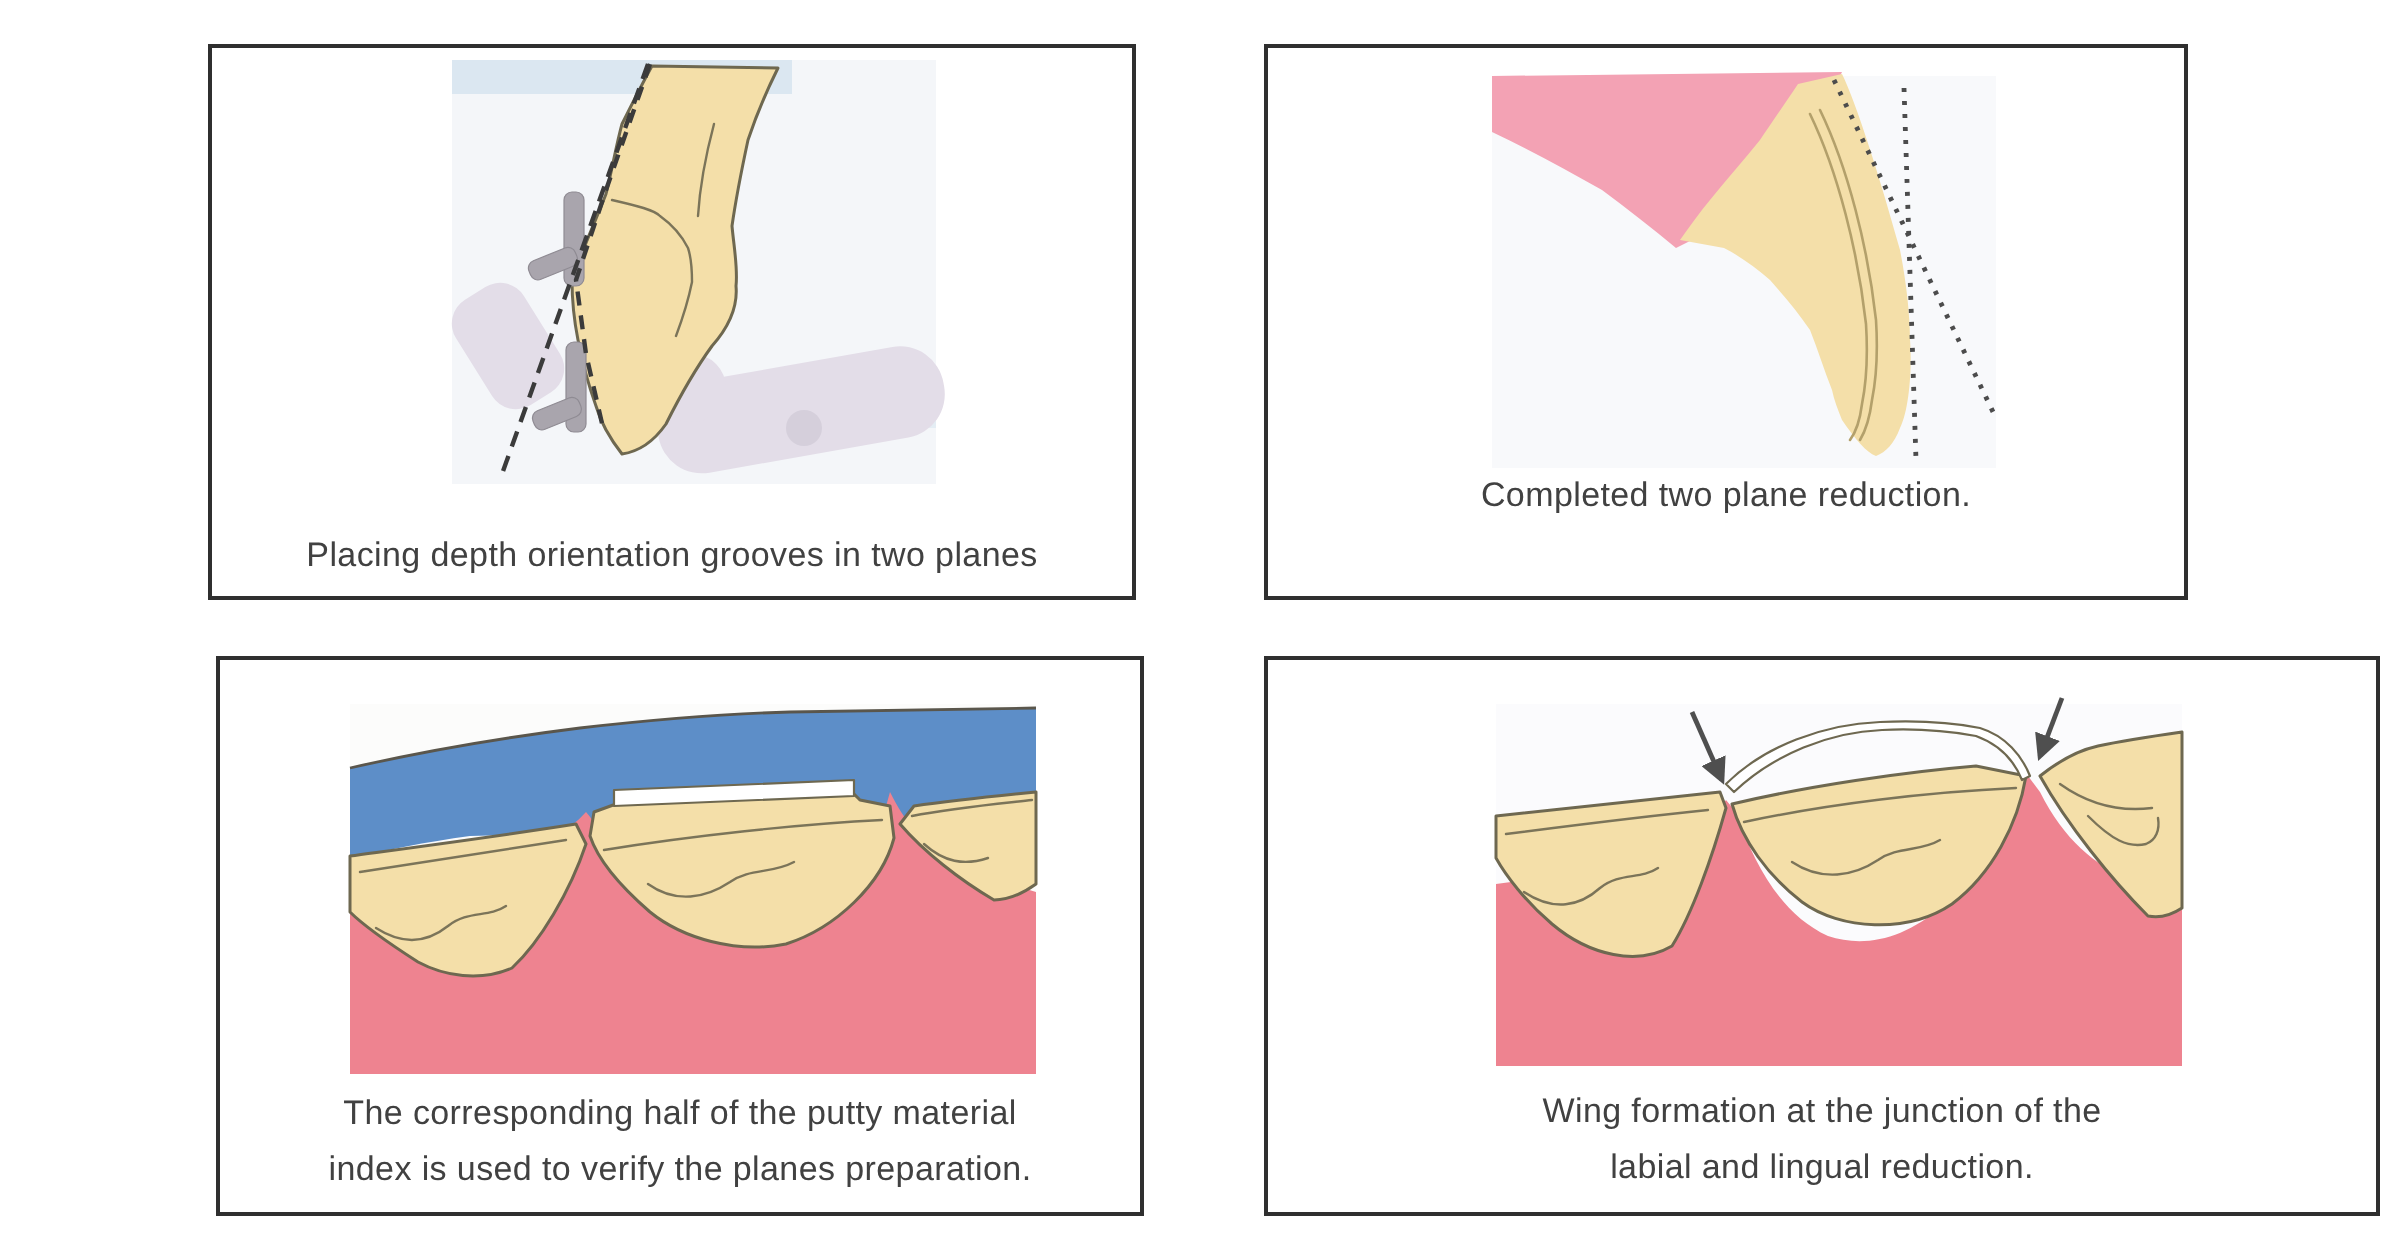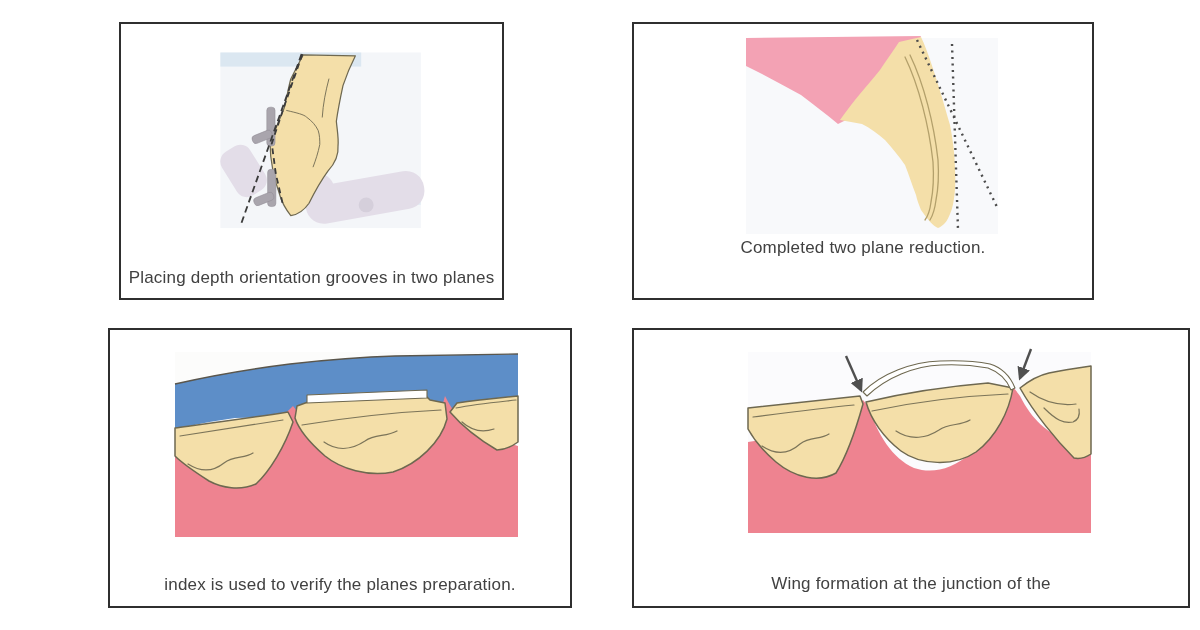--- a/index.html
+++ b/index.html
@@ -4,21 +4,21 @@
 <style>
   html,body{margin:0;padding:0}
   body{
     width:1200px;height:630px;position:relative;background:#ffffff;
     font-family:"Liberation Sans", sans-serif;overflow:hidden;
   }
   .panel{
     position:absolute;box-sizing:border-box;background:#ffffff;
     border:2px solid var(--c-panel-border,#2f2f2f);
   }
-  #panel-1{left:119px;top:22px;width:385px;height:278px}
+  #panel-1{left:104px;top:22px;width:464px;height:278px}
   #panel-2{left:632px;top:22px;width:462px;height:278px}
   #panel-3{left:108px;top:328px;width:464px;height:280px}
   #panel-4{left:632px;top:328px;width:558px;height:280px}
   svg.figure{position:absolute;left:0;top:0;width:100%;height:100%;display:block}
   .caption{
     position:absolute;left:0;right:0;text-align:center;
     font-size:17px;line-height:28px;letter-spacing:.2px;
     color:var(--c-caption-text,#414141);
   }
   #panel-1 .caption{bottom:6px}
@@ -117,20 +117,21 @@
       <path class="inner-line" d="M192,95 C235,88 290,82 331,80"></path>
       <path class="inner-line" d="M214,112 C228,122 243,119 255,111 C265,104 276,107 287,101"></path>
       <path class="tooth" d="M340,82 L347,73 C368,70 388,68 408,66 L408,112 C401,117 394,120 387,120
            C370,110 352,96 340,82 Z"></path>
       <path class="inner-line" d="M346,78 C366,74 388,72 406,70"></path>
       <path class="inner-line" d="M352,92 C362,101 372,103 384,99"></path>
     </g>
     <path class="white-part" d="M197,65 L317,60 L317,68 L197,73 Z"></path>
   </svg>
   <div class="caption">
+    <div class="caption-line">The corresponding half of the putty material</div>
     <div class="caption-line">index is used to verify the planes preparation.</div>
   </div>
 </div>
 
 <div class="panel" id="panel-4">
   <svg class="figure" viewBox="0 0 458 276">
     <defs>
       <marker id="ah4" viewBox="0 0 10 10" refX="8" refY="5" markerWidth="5.5" markerHeight="5.5" orient="auto-start-reverse">
         <path d="M0,0 L10,5 L0,10 Z" fill="#4f4f4f"></path>
       </marker>
@@ -153,14 +154,15 @@
       <path class="inner-line" d="M348,62 C362,72 378,76 394,74"></path>
       <path class="inner-line" d="M362,78 C374,90 382,94 391,92 C396,90 398,85 397,79"></path>
     </g>
     <path class="white-part" d="M181,62 C200,43 230,32 258,31 C280,30 298,32 308,34 C321,38 329,48 333,58
          L329,60 C325,50 317,42 306,38 C295,36 279,34 259,35 C233,36 205,47 185,66 Z"></path>
     <path class="arrow" marker-end="url(#ah4)" d="M164,26 L179,60"></path>
     <path class="arrow" marker-end="url(#ah4)" d="M349,19 L338,48"></path>
   </svg>
   <div class="caption">
     <div class="caption-line">Wing formation at the junction of the</div>
+    <div class="caption-line">labial and lingual reduction.</div>
   </div>
 </div>
 
 </body></html>

